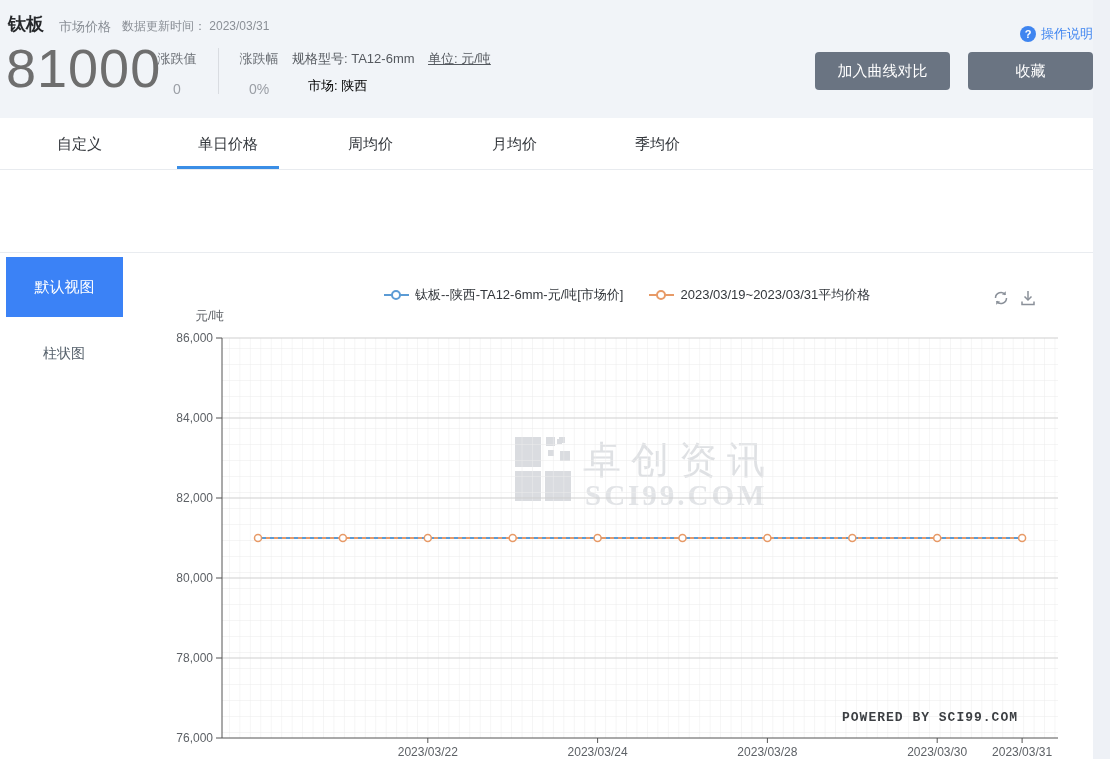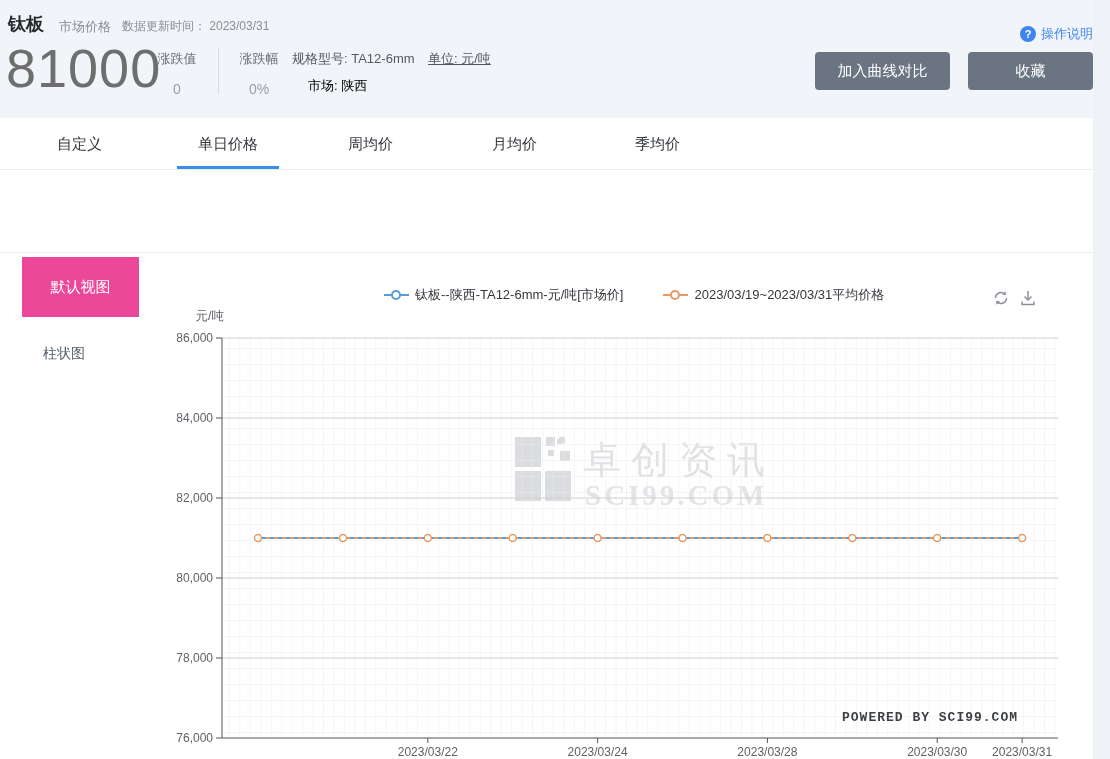--- a/index.html
+++ b/index.html
@@ -48,23 +48,23 @@
   .radio.active .rad { border-color:#2f7ae5; }
   .radio.active .rad::after { content:""; display:block; width:8px; height:8px; margin:2px; border-radius:50%; background:#2f7ae5; }
   .rad-txt { font-size:13px; color:#33373c; }
   .date-box { position:absolute; top:197px; width:106px; height:28px; border:1px solid #d5d9de; border-radius:4px; background:#fff; display:flex; align-items:center; justify-content:center; gap:6px; font-size:13px; color:#33373c; cursor:pointer; }
   .date-start { left:268px; } .date-end { left:416px; }
   .to-label { position:absolute; left:388px; top:204px; font-size:13px; color:#33373c; }
   .confirm-btn { position:absolute; left:539px; top:197px; width:82px; height:28px; border:1px solid #4a86ee; border-radius:15px; background:#fff; color:#3a7fe8; font-size:14px; cursor:pointer; }
 
   
   .chartsec { position:absolute; left:0; top:253px; width:1093px; height:506px; background:#fff; }
-  .view-btn { position:absolute; left:6px; top:4px; width:117px; height:60px; background:#ec4899; color:#fff; font-size:15px; border:none; cursor:pointer;margin-left:16px; }
+  .view-btn { position:absolute; left:6px; top:4px; width:117px; height:60px; background:#3b82f6; color:#fff; font-size:15px; border:none; cursor:pointer; }
   .bar-btn { position:absolute; left:0; top:88px; width:128px; height:26px; background:transparent; border:none; font-size:14px; color:#55606b; cursor:pointer; }
-  .legend { position:absolute; left:384px; top:33px; display:flex; align-items:center; gap:40px; }
+  .legend { position:absolute; left:384px; top:33px; display:flex; align-items:center; gap:26px; }
   .lg-item { display:flex; align-items:center; gap:6px; cursor:pointer; }
   .lg-marker { position:relative; width:25px; height:10px; }
   .lg-line { position:absolute; left:0; top:4px; width:25px; height:2px; background:#888; }
   .lg-circ { position:absolute; left:7px; top:0; width:10px; height:10px; border:2px solid #888; border-radius:50%; background:#fff; }
   .lg-txt { font-size:13px; color:#33373c; }
   .tool-icon { position:absolute; top:36px; width:20px; height:20px; background:transparent; border:none; padding:0; cursor:pointer; }
   .icon-refresh { left:991px; } .icon-download { left:1018px; }
   .y-unit { position:absolute; left:152px; top:55px; width:72px; text-align:right; font-size:12.5px; color:#5d6166; }
 
   .watermark { position:absolute; left:515px; top:182px; width:280px; height:72px; }

